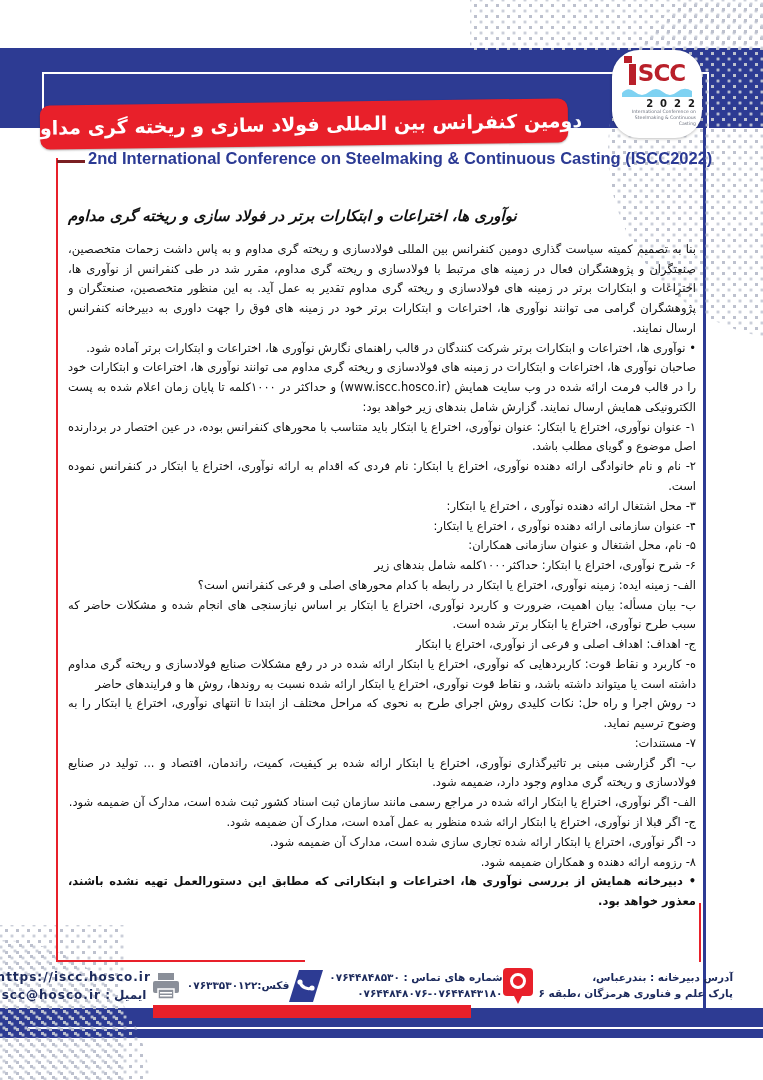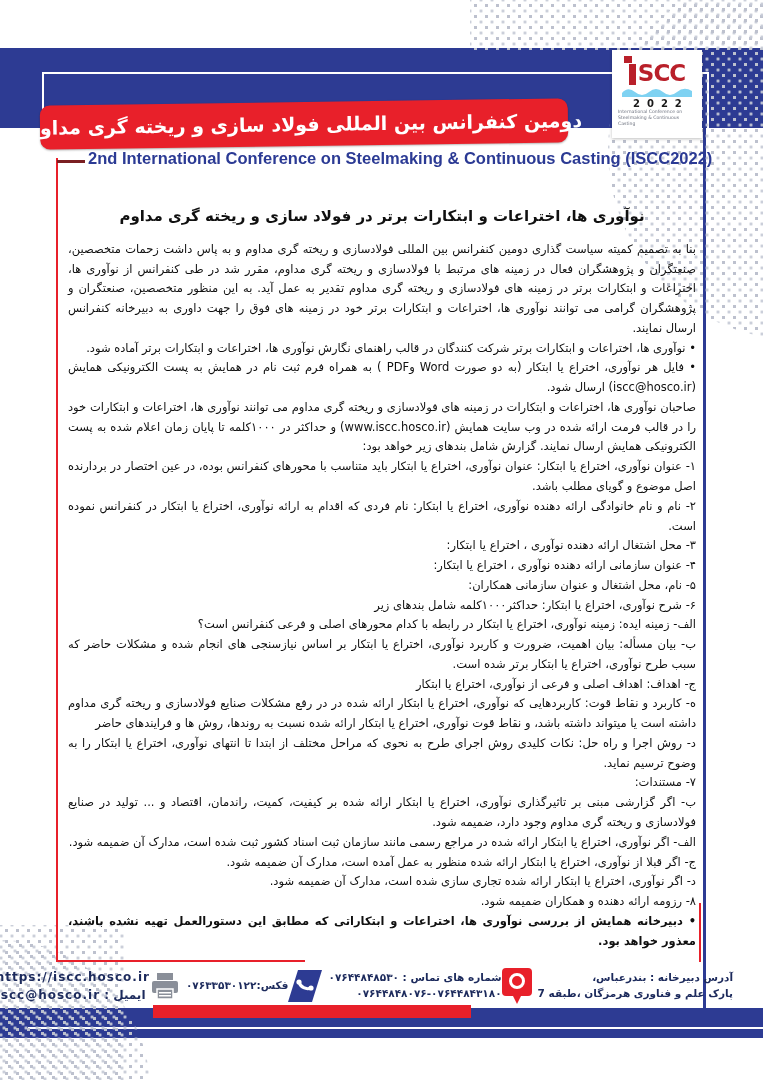--- a/index.html
+++ b/index.html
@@ -27,21 +27,21 @@
   .band-outline { position:absolute; left:42px; top:24px; width:663px; height:70px; border:2px solid #ffffff; }
 
   .frame-right-blue { position:absolute; left:703px; top:128px; width:3px; height:880px; background:#2d3b93; z-index:2; }
   .frame-left-red  { position:absolute; left:56px; top:158px; width:2px; height:804px; background:#e8202a; z-index:4; }
   .frame-bottom-red{ position:absolute; left:56px; top:960px; width:249px; height:2px; background:#e8202a; z-index:4; }
   .frame-right-red { position:absolute; left:699px; top:903px; width:2px; height:59px; background:#e8202a; z-index:4; }
 
   
   .logo-box {
     position:absolute; left:612px; top:50px; width:90px; height:88px; background:#ffffff;
-    z-index:6; box-shadow:0 1px 3px rgba(0,0,0,.25); text-align:left; padding-top:5px; box-sizing:border-box;
+    z-index:6; box-shadow:0 1px 3px rgba(0,0,0,.25); text-align:right; padding-top:5px; box-sizing:border-box;border-radius:27px;
   }
   .logo-mark { display:flex; justify-content:center; align-items:flex-end; height:30px; }
   .logo-i { position:relative; width:7px; height:21px; background:#b9202a; margin-right:2px; }
   .logo-i .dot { position:absolute; left:-5px; top:-8px; width:8px; height:7px; background:#b9202a; }
   .logo-scc { font-weight:bold; font-size:23px; line-height:1; color:#b9202a; letter-spacing:-1px; font-family:"DejaVu Sans", sans-serif; }
   .logo-wave { display:block; margin:1px auto 0; }
   .logo-year { font-size:10px; font-weight:bold; color:#1a1a1a; letter-spacing:7px; padding-left:21px; margin-top:1px; }
   .logo-caption { font-size:4.6px; color:#6f7480; line-height:1.3; padding:0 6px; }
 
   
@@ -55,21 +55,21 @@
   .en-title {
     position:absolute; left:88px; top:149px; width:606px; z-index:5; text-align:center;
     color:#2b3a94; font-family:"Liberation Sans", sans-serif; font-weight:bold; font-size:16.5px; white-space:nowrap;
   }
 
   
   .content {
     position:absolute; left:68px; top:204px; width:628px; z-index:5;
     direction:rtl; color:#101010; font-size:11.5px; line-height:1.72; text-align:justify;
   }
-  .content h1 { font-size:15px; font-weight:bold; text-align:center; margin:0 0 10px; }
+  .content h1 { font-size:15px; font-weight:bold; text-align:left; margin:0 0 10px;font-style:italic; }
   .content p { margin:0; }
   .content .b { font-weight:bold; }
   .content .sec { font-weight:bold; margin-top:2px; }
 
   
   .footer {
     position:absolute; left:30px; top:963px; width:703px; height:46px; z-index:6;
     display:flex; flex-direction:row-reverse; align-items:center; justify-content:space-between;
   }
   .fgroup { display:flex; flex-direction:row-reverse; align-items:center; gap:6px; direction:rtl; }
@@ -117,21 +117,20 @@
     <span>دومین کنفرانس بین المللی فولاد سازی و ریخته گری مداوم</span>
   </div>
 
   <div class="en-dash"></div>
   <div class="en-title">2nd International Conference on Steelmaking &amp; Continuous Casting (ISCC2022)</div>
 
   <div class="content">
     <h1>نوآوری ها، اختراعات و ابتکارات برتر در فولاد سازی و ریخته گری مداوم</h1>
     <p>بنا به تصمیم کمیته سیاست گذاری دومین کنفرانس بین المللی فولادسازی و ریخته گری مداوم و به پاس داشت زحمات متخصصین، صنعتگران و پژوهشگران فعال در زمینه های مرتبط با فولادسازی و ریخته گری مداوم، مقرر شد در طی کنفرانس از نوآوری ها، اختراعات و ابتکارات برتر در زمینه های فولادسازی و ریخته گری مداوم تقدیر به عمل آید. به این منظور متخصصین، صنعتگران و پژوهشگران گرامی می توانند نوآوری ها، اختراعات و ابتکارات برتر خود در زمینه های فوق را جهت داوری به دبیرخانه کنفرانس ارسال نمایند.</p>
     <p>•  نوآوری ها، اختراعات و ابتکارات برتر شرکت کنندگان در قالب راهنمای نگارش نوآوری ها، اختراعات و ابتکارات برتر آماده شود.</p>
-    <p>•  فایل هر نوآوری، اختراع یا ابتکار (به دو صورت Word وPDF ) به همراه فرم ثبت نام در همایش به پست الکترونیکی همایش (iscc@hosco.ir) ارسال شود.</p>
     <p>صاحبان نوآوری ها، اختراعات و ابتکارات در زمینه های فولادسازی و ریخته گری مداوم می توانند نوآوری ها، اختراعات و ابتکارات خود را در قالب فرمت ارائه شده در وب سایت همایش (www.iscc.hosco.ir) و حداکثر در ۱۰۰۰کلمه تا پایان زمان اعلام شده به پست الکترونیکی همایش ارسال نمایند. گزارش شامل بندهای زیر خواهد بود:</p>
     <p>۱- عنوان نوآوری، اختراع یا ابتکار: عنوان نوآوری، اختراع یا ابتکار باید متناسب با محورهای کنفرانس بوده، در عین اختصار در بردارنده اصل موضوع و گویای مطلب باشد.</p>
     <p>۲- نام و نام خانوادگی ارائه دهنده نوآوری، اختراع یا ابتکار: نام فردی که اقدام به ارائه نوآوری، اختراع یا ابتکار در کنفرانس نموده است.</p>
     <p>۳- محل اشتغال ارائه دهنده نوآوری ، اختراع یا ابتکار:</p>
     <p>۴- عنوان سازمانی ارائه دهنده نوآوری ، اختراع یا ابتکار:</p>
     <p>۵- نام، محل اشتغال و عنوان سازمانی همکاران:</p>
     <p>۶- شرح نوآوری، اختراع یا ابتکار: حداکثر۱۰۰۰کلمه شامل بندهای زیر</p>
     <p>الف- زمینه ایده: زمینه نوآوری، اختراع یا ابتکار در رابطه با کدام محورهای اصلی و فرعی کنفرانس است؟</p>
     <p>ب- بیان مسأله: بیان اهمیت، ضرورت و کاربرد نوآوری، اختراع یا ابتکار بر اساس نیازسنجی های انجام شده و مشکلات حاضر که سبب طرح نوآوری، اختراع یا ابتکار برتر شده است.</p>
     <p>ج- اهداف: اهداف اصلی و فرعی از نوآوری، اختراع یا ابتکار</p>
@@ -148,21 +147,21 @@
 
   <div class="footer">
 
     <div class="fgroup">
       <svg class="ficon" width="30" height="36" viewBox="0 0 30 36">
         <path d="M4 0 h22 q4 0 4 4 v20 q0 4 -4 4 h-7 l-4 8 -4 -8 h-7 q-4 0 -4 -4 v-20 q0 -4 4 -4 z" fill="#e8202a"></path>
         <circle cx="15" cy="13" r="6.5" fill="none" stroke="#ffffff" stroke-width="3"></circle>
       </svg>
       <div class="ftext">
         <div>آدرس دبیرخانه : بندرعباس،</div>
-        <div>پارک علم و فناوری هرمزگان ،طبقه 7</div>
+        <div>پارک علم و فناوری هرمزگان ،طبقه ۶</div>
       </div>
     </div>
 
     <div class="fgroup">
       <svg class="ficon" width="34" height="32" viewBox="0 0 34 32">
         <path d="M10 0 h24 l-10 32 h-24 z" fill="#2d3b93"></path>
         <path d="M11 12 a9 9 0 0 0 12 6" stroke="#ffffff" stroke-width="3" fill="none" stroke-linecap="round"></path>
         <circle cx="11" cy="12" r="2.6" fill="#ffffff"></circle>
         <circle cx="23" cy="18" r="2.6" fill="#ffffff"></circle>
       </svg>

